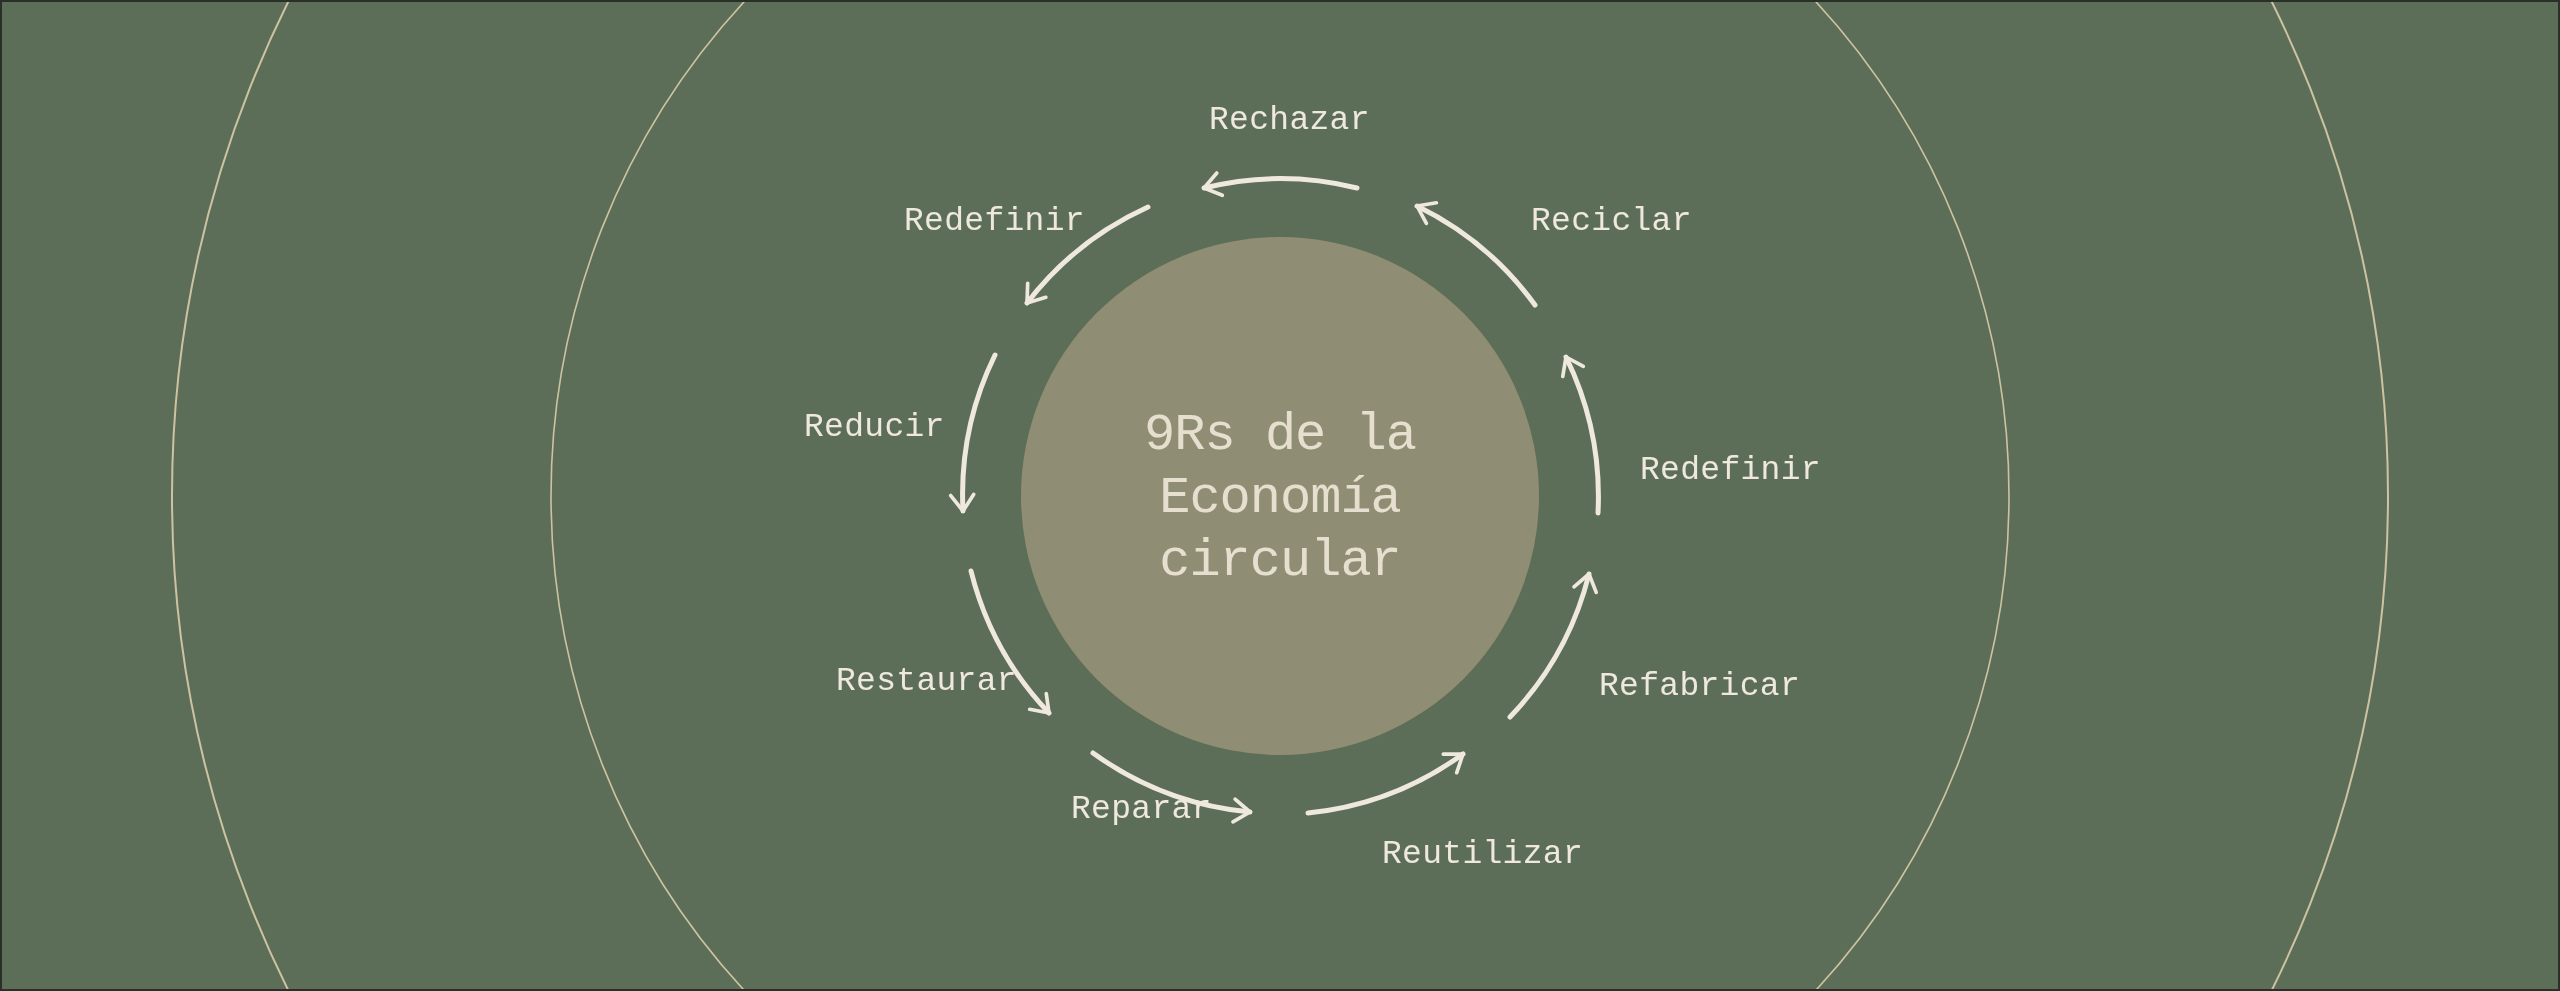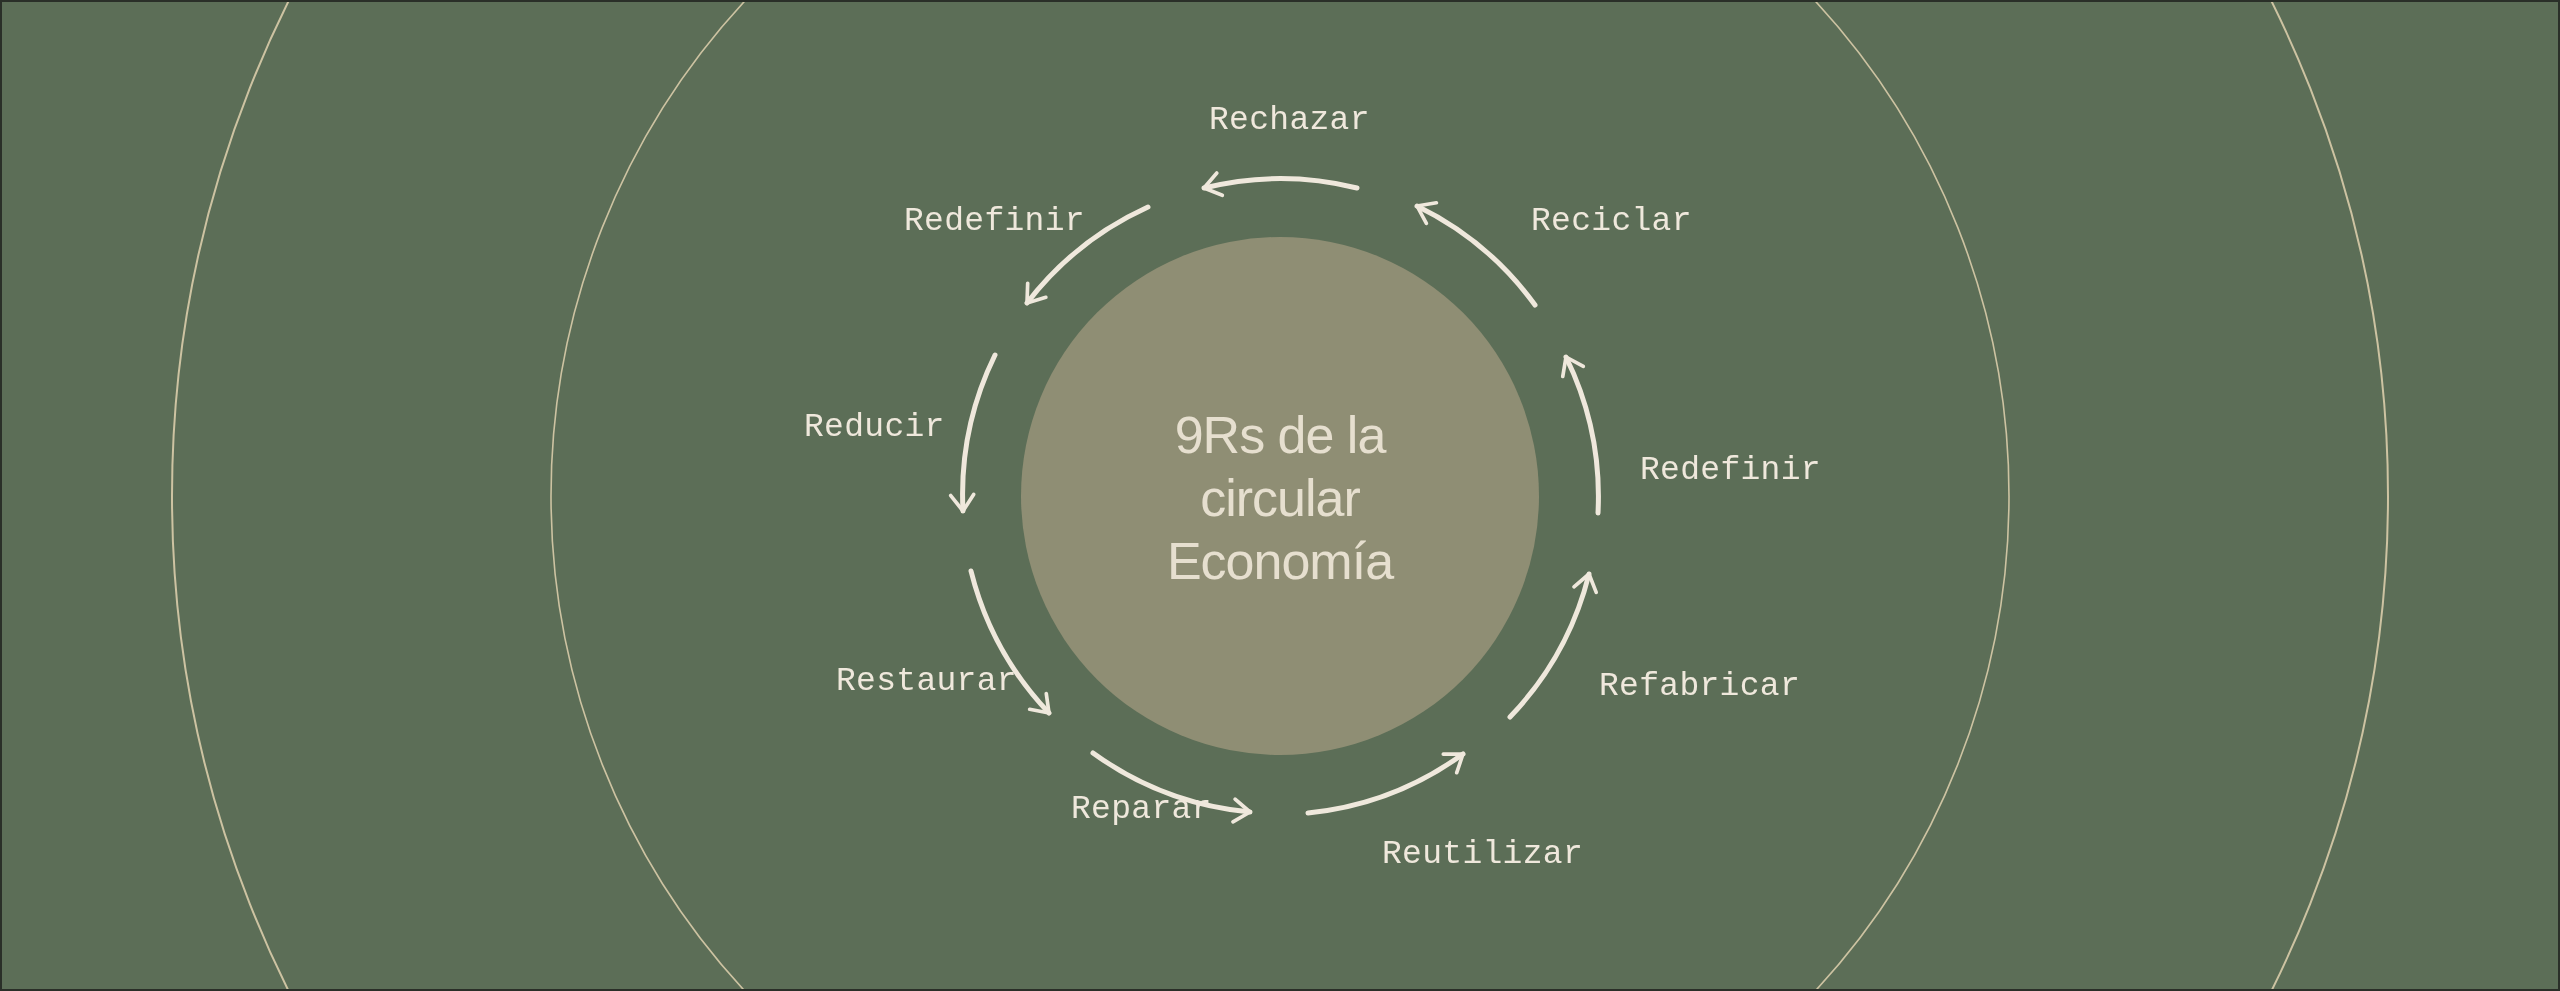--- a/index.html
+++ b/index.html
@@ -18,21 +18,21 @@
     font-size: 33px;
     color: #efe8dc;
     white-space: nowrap;
     line-height: 1;
     letter-spacing: 0.3px;
   }
   .center-title {
     position: absolute;
     left: 1078px; top: 402px; width: 400px;
     text-align: center;
-    font-family: Liberation Sans, sans-serif;
+    font-family: Liberation Mono, monospace;
     font-size: 52px;
     line-height: 63px;
     color: #e6dfcf;
     letter-spacing: -1px;
   }
 </style>
 </head>
 <body>
 
 <div class="canvas">
@@ -56,22 +56,22 @@
       <path d="M1093,753 A318,318 0 0 0 1250,812"></path>
       <path d="M1308,813 A318,318 0 0 0 1463,754"></path>
       <path d="M1510,717 A318,318 0 0 0 1589,574"></path>
       <path d="M1598,513 A318,318 0 0 0 1566,357"></path>
       <path d="M1535,305 A318,318 0 0 0 1417,206"></path>
     </g>
   </svg>
 
   <div class="center-title">
     <div>9Rs de la</div>
+    <div>Economía</div>
     <div>circular</div>
-    <div>Economía</div>
   </div>
 
   <div class="label" style="left:1207px; top:102px;">Rechazar</div>
   <div class="label" style="left:902px; top:203px;">Redefinir</div>
   <div class="label" style="left:802px; top:409px;">Reducir</div>
   <div class="label" style="left:834px; top:663px;">Restaurar</div>
   <div class="label" style="left:1069px; top:791px;">Reparar</div>
   <div class="label" style="left:1380px; top:836px;">Reutilizar</div>
   <div class="label" style="left:1597px; top:668px;">Refabricar</div>
   <div class="label" style="left:1638px; top:409px;margin-top:43px;">Redefinir</div>

